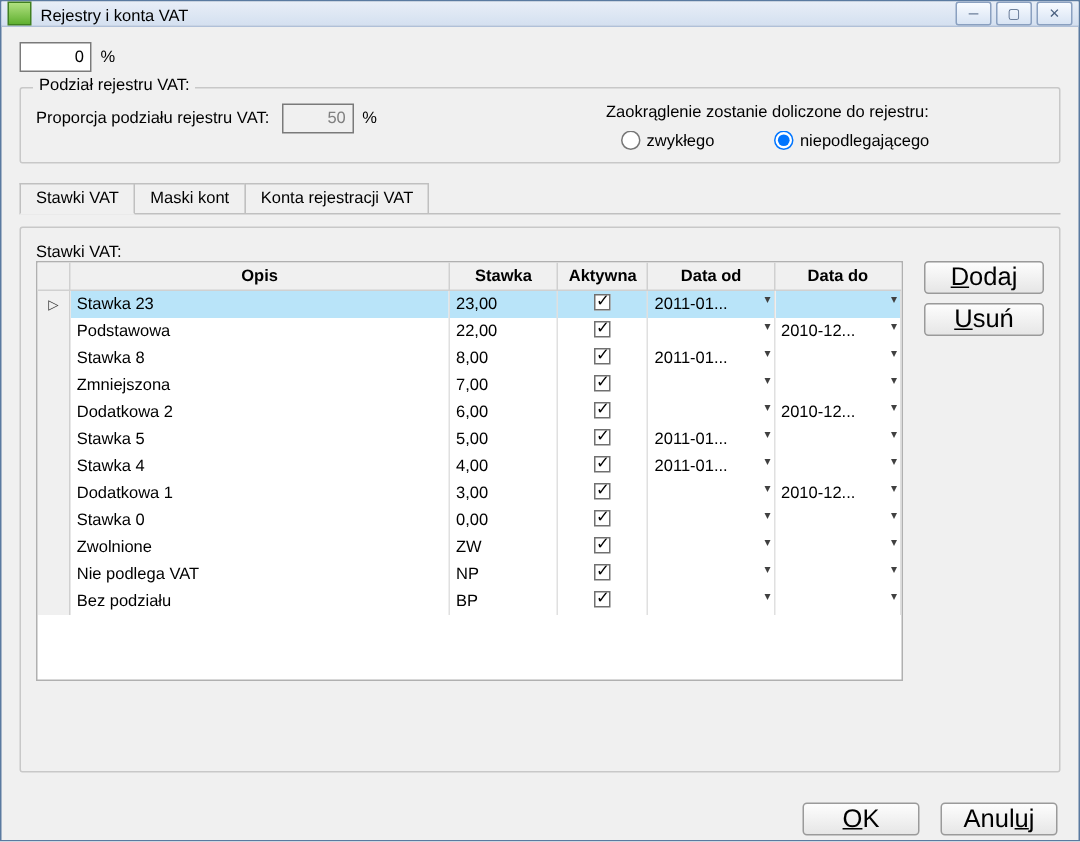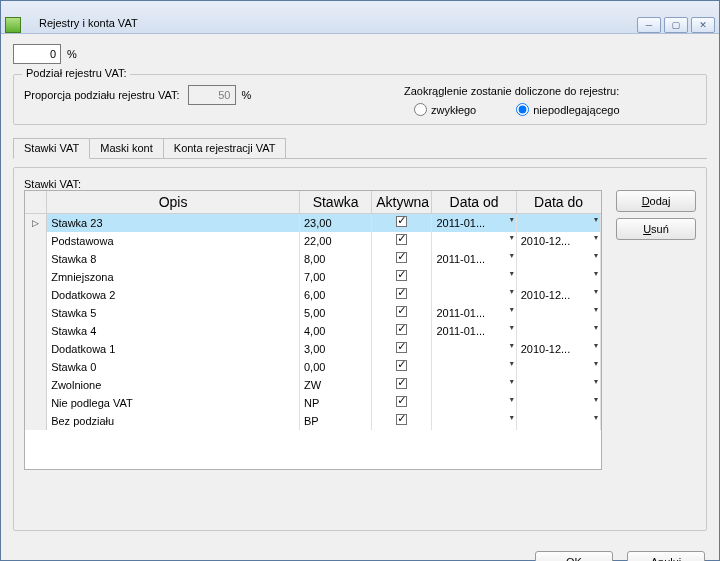--- a/index.html
+++ b/index.html
@@ -16,23 +16,22 @@
     background: #f0f0f0;
     border: 1px solid #5a7aa0;
     display: flex;
     flex-direction: column;
   }
   .titlebar {
     height: 26px;
     background: linear-gradient(#e8eef7, #d4e0f0);
     border-bottom: 1px solid #b0c0d8;
     display: flex;
-    align-items: flex-start;
-    padding: 16px 4px;
-    gap: 12px;
+    align-items: flex-end;
+    padding: 0 4px;
   }
   .titlebar .icon {
     width: 16px; height: 16px;
     background: linear-gradient(#b0e080, #60b030);
     border: 1px solid #408020;
     margin-right: 6px;
   }
   .titlebar .title { flex: 1; color: #000; }
   .winbtns { display: flex; gap: 3px; }
   .winbtn {
@@ -129,23 +128,23 @@
   }
   table {
     border-collapse: collapse;
     width: 100%;
     table-layout: fixed;
   }
   th {
     background: #f0f0f0;
     border: 1px solid #d0d0d0;
     border-top: none;
-    font-weight: normal;
+    font-weight: bold;
     padding: 3px 4px;
-    font-size: 14px;
+    font-size: 11px;
   }
   th:first-child { border-left: none; }
   th:last-child { border-right: none; }
   td {
     border-right: 1px solid #e0e0e0;
     padding: 1px 4px;
     height: 18px;
     font-size: 11px;
     overflow: hidden;
     white-space: nowrap;
@@ -192,21 +191,21 @@
     color: #000;
   }
   .sidebtns { width: 80px; display: flex; flex-direction: column; gap: 6px; }
   .btn {
     border: 1px solid #9a9a9a;
     background: linear-gradient(#fdfdfd,#e6e6e6);
     border-radius: 3px;
     height: 22px;
     min-width: 74px;
     font-family: Tahoma, sans-serif;
-    font-size: 11px;
+    font-size: 17px;
     cursor: default;
     padding: 0 8px;
   }
   .footer {
     display: flex;
     justify-content: flex-end;
     gap: 14px;
     padding: 10px 14px 12px 0;
   }
   .btn.wide { min-width: 78px; }

